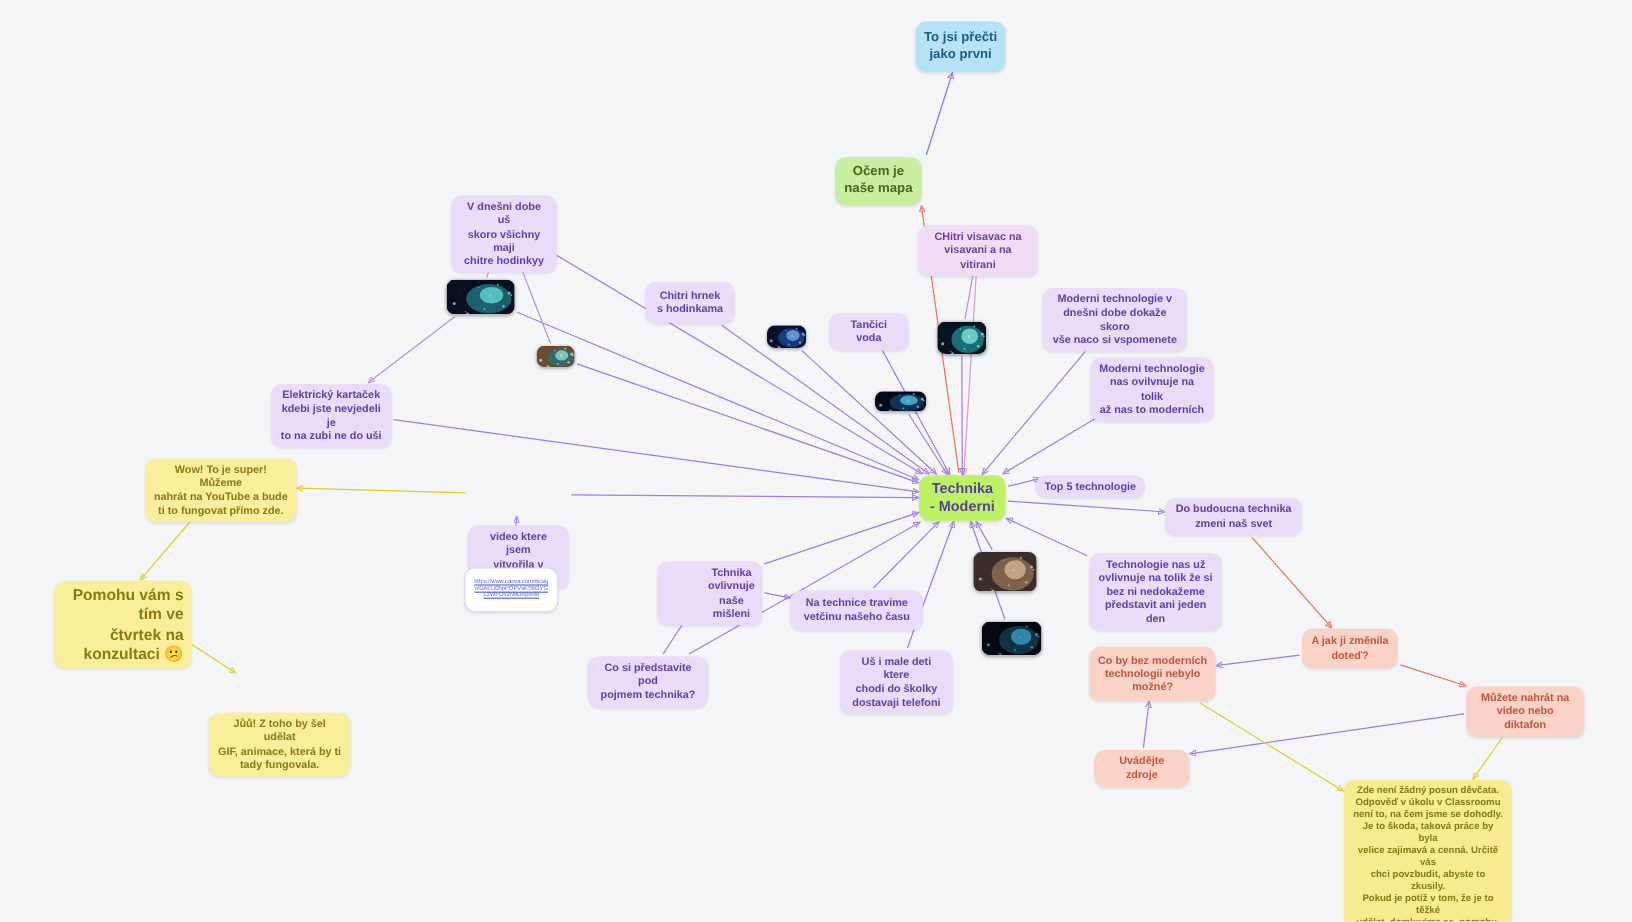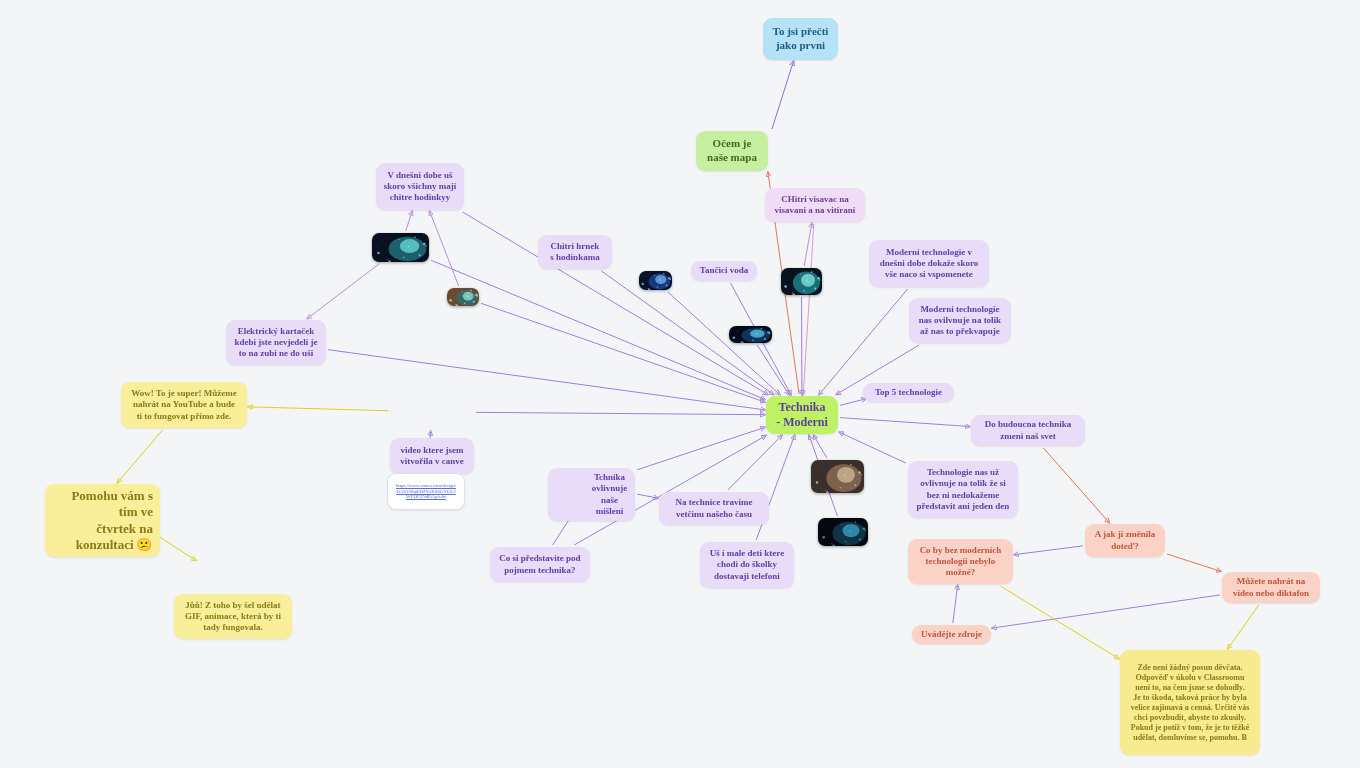--- a/index.html
+++ b/index.html
@@ -6,21 +6,21 @@
     margin: 0;
     padding: 0;
     background: #f4f5f7;
   }
   #canvas {
     position: relative;
     width: 1360px;
     height: 768px;
     background: #f4f5f7;
     overflow: hidden;
-    font-family: Liberation Serif, serif;
+    font-family: Liberation Sans, sans-serif;
   }
   #edges {
     position: absolute;
     left: 0;
     top: 0;
     width: 1360px;
     height: 768px;
     pointer-events: none;
   }
   .node {
@@ -302,25 +302,25 @@
       <div class="node n-pinkpur" style="left: 765px; top: 188px; width: 100px; min-height: 34px; font-size: 9px;"><span>CHitri visavac na
 visavani a na vitirani</span></div>
       <div class="node n-violet" style="left: 538px; top: 235px; width: 74px; min-height: 34px; font-size: 9px;"><span>Chitri hrnek
 s hodinkama</span></div>
       <div class="node n-violet" style="left: 691px; top: 261px; width: 66px; min-height: 20px; font-size: 9px;"><span>Tančici voda</span></div>
       <div class="node n-violet" style="left: 869px; top: 240px; width: 120px; min-height: 47px; font-size: 9px;"><span>Moderni technologie v
 dnešni dobe dokaže skoro
 vše naco si vspomenete</span></div>
       <div class="node n-violet" style="left: 909px; top: 298px; width: 102px; min-height: 45px; font-size: 9px;"><span>Moderni technologie
 nas ovilvnuje na tolik
-až nas to překvapuje</span></div>
+až nas to moderních</span></div>
       <div class="node n-violet" style="left: 226px; top: 320px; width: 100px; min-height: 45px; font-size: 9px;"><span>Elektrický kartaček
 kdebi jste nevjedeli je
 to na zubi ne do uši</span></div>
-      <div class="node n-violet" style="left: 863px; top: 383px; width: 91px; min-height: 18px; font-size: 9px;"><span>Top 5 technologie</span></div>
+      <div class="node n-violet" style="left: 863px; top: 396px; width: 91px; min-height: 18px; font-size: 9px;"><span>Top 5 technologie</span></div>
       <div class="node n-yellow" style="left: 121px; top: 382px; width: 126px; min-height: 46px; font-size: 9px;"><span>Wow! To je super! Můžeme
 nahrát na YouTube a bude
 ti to fungovat přímo zde.</span></div>
       <div class="node n-violet" style="left: 390px; top: 394px; width: 84px; min-height: 36px; font-size: 9px; margin-top: 44px;"><span>video ktere jsem
 vitvořila v canve</span></div>
       <div class="node n-center" style="left: 766px; top: 396px; width: 72px; min-height: 38px; font-size: 12px;"><span>Technika
 - Moderni</span></div>
       <div class="node n-violet" style="left: 971px; top: 415px; width: 114px; min-height: 31px; font-size: 9px;"><span>Do budoucna technika
 zmeni naš svet</span></div>
       <div class="node n-violet" style="left: 548px; top: 468px; width: 87px; min-height: 34px; font-size: 9px; padding-left: 43px;"><span>Tchnika ovlivnuje

